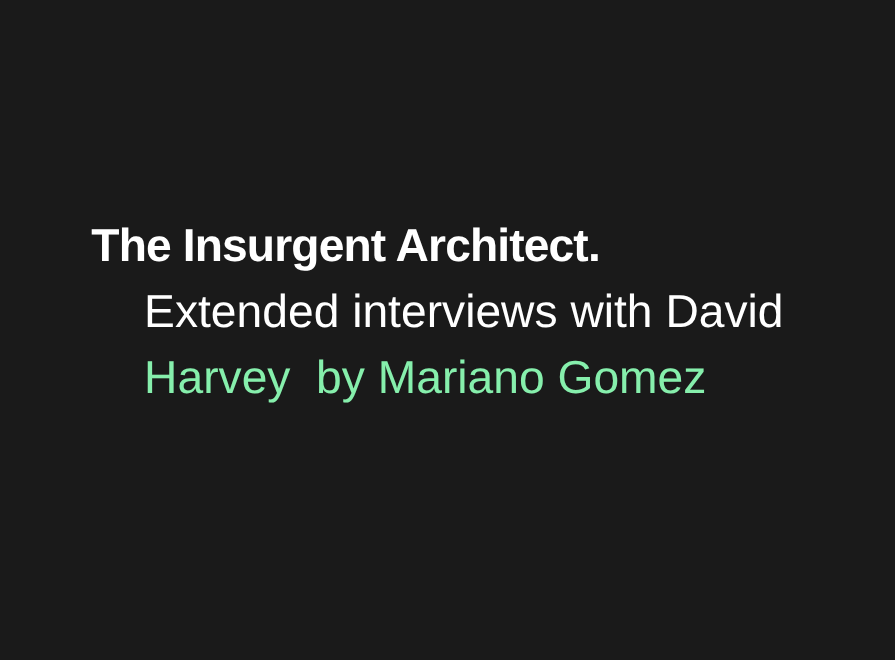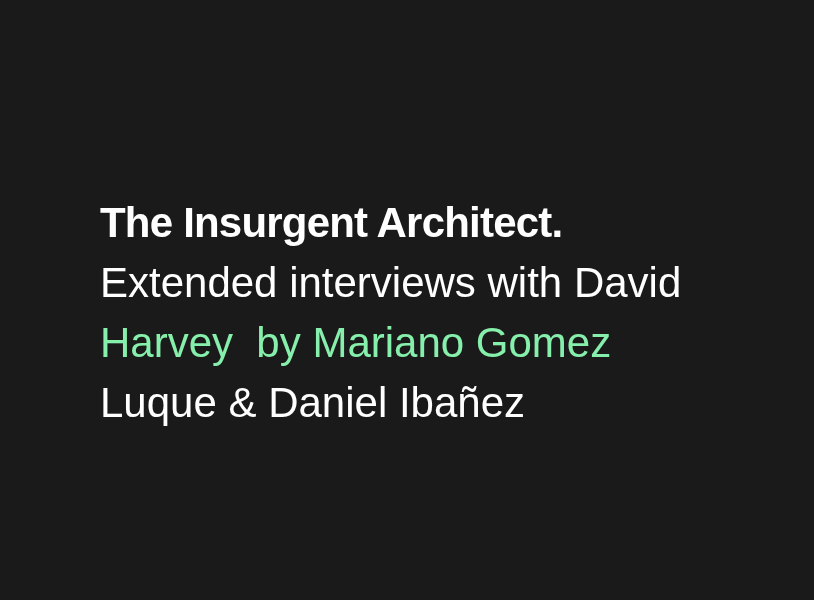--- a/index.html
+++ b/index.html
@@ -18,21 +18,21 @@
   #title-card {
     position: relative;
     width: 814px;
     height: 600px;
     background: #1a1a1a;
     box-sizing: border-box;
   }
 
   #text-block {
     position: absolute;
-    left: 100px;
+    left: 83px;
     top: 193px;
     width: 700px;
   }
 
   .line {
     display: block;
     color: #ffffff;
     font-family: "Liberation Sans", sans-serif;
     font-size: 42px;
     line-height: 60px;
@@ -43,32 +43,32 @@
   }
 
   .line.headline {
     font-weight: 700;
     letter-spacing: -0.8px;
   }
 
   .line.subline {
     font-weight: 400;
     letter-spacing: 0px;
+    margin-left: 48px;
   }
 </style>
 </head>
 <body>
 
 <div id="title-card" style="background: rgb(26, 26, 26);">
 
   <div id="text-block">
 
     <span class="line headline" style="color: rgb(255, 255, 255);">The Insurgent Architect.</span>
 
     <span class="line subline" style="color: rgb(255, 255, 255);">Extended interviews with David</span>
 
     <span class="line subline" style="color: #86efac;">Harvey  by Mariano Gomez</span>
 
-    <span class="line subline" style="color: rgb(255, 255, 255);">Luque &amp; Daniel Ibañez</span>
 
   </div>
 
 </div>
 
 </body></html>

